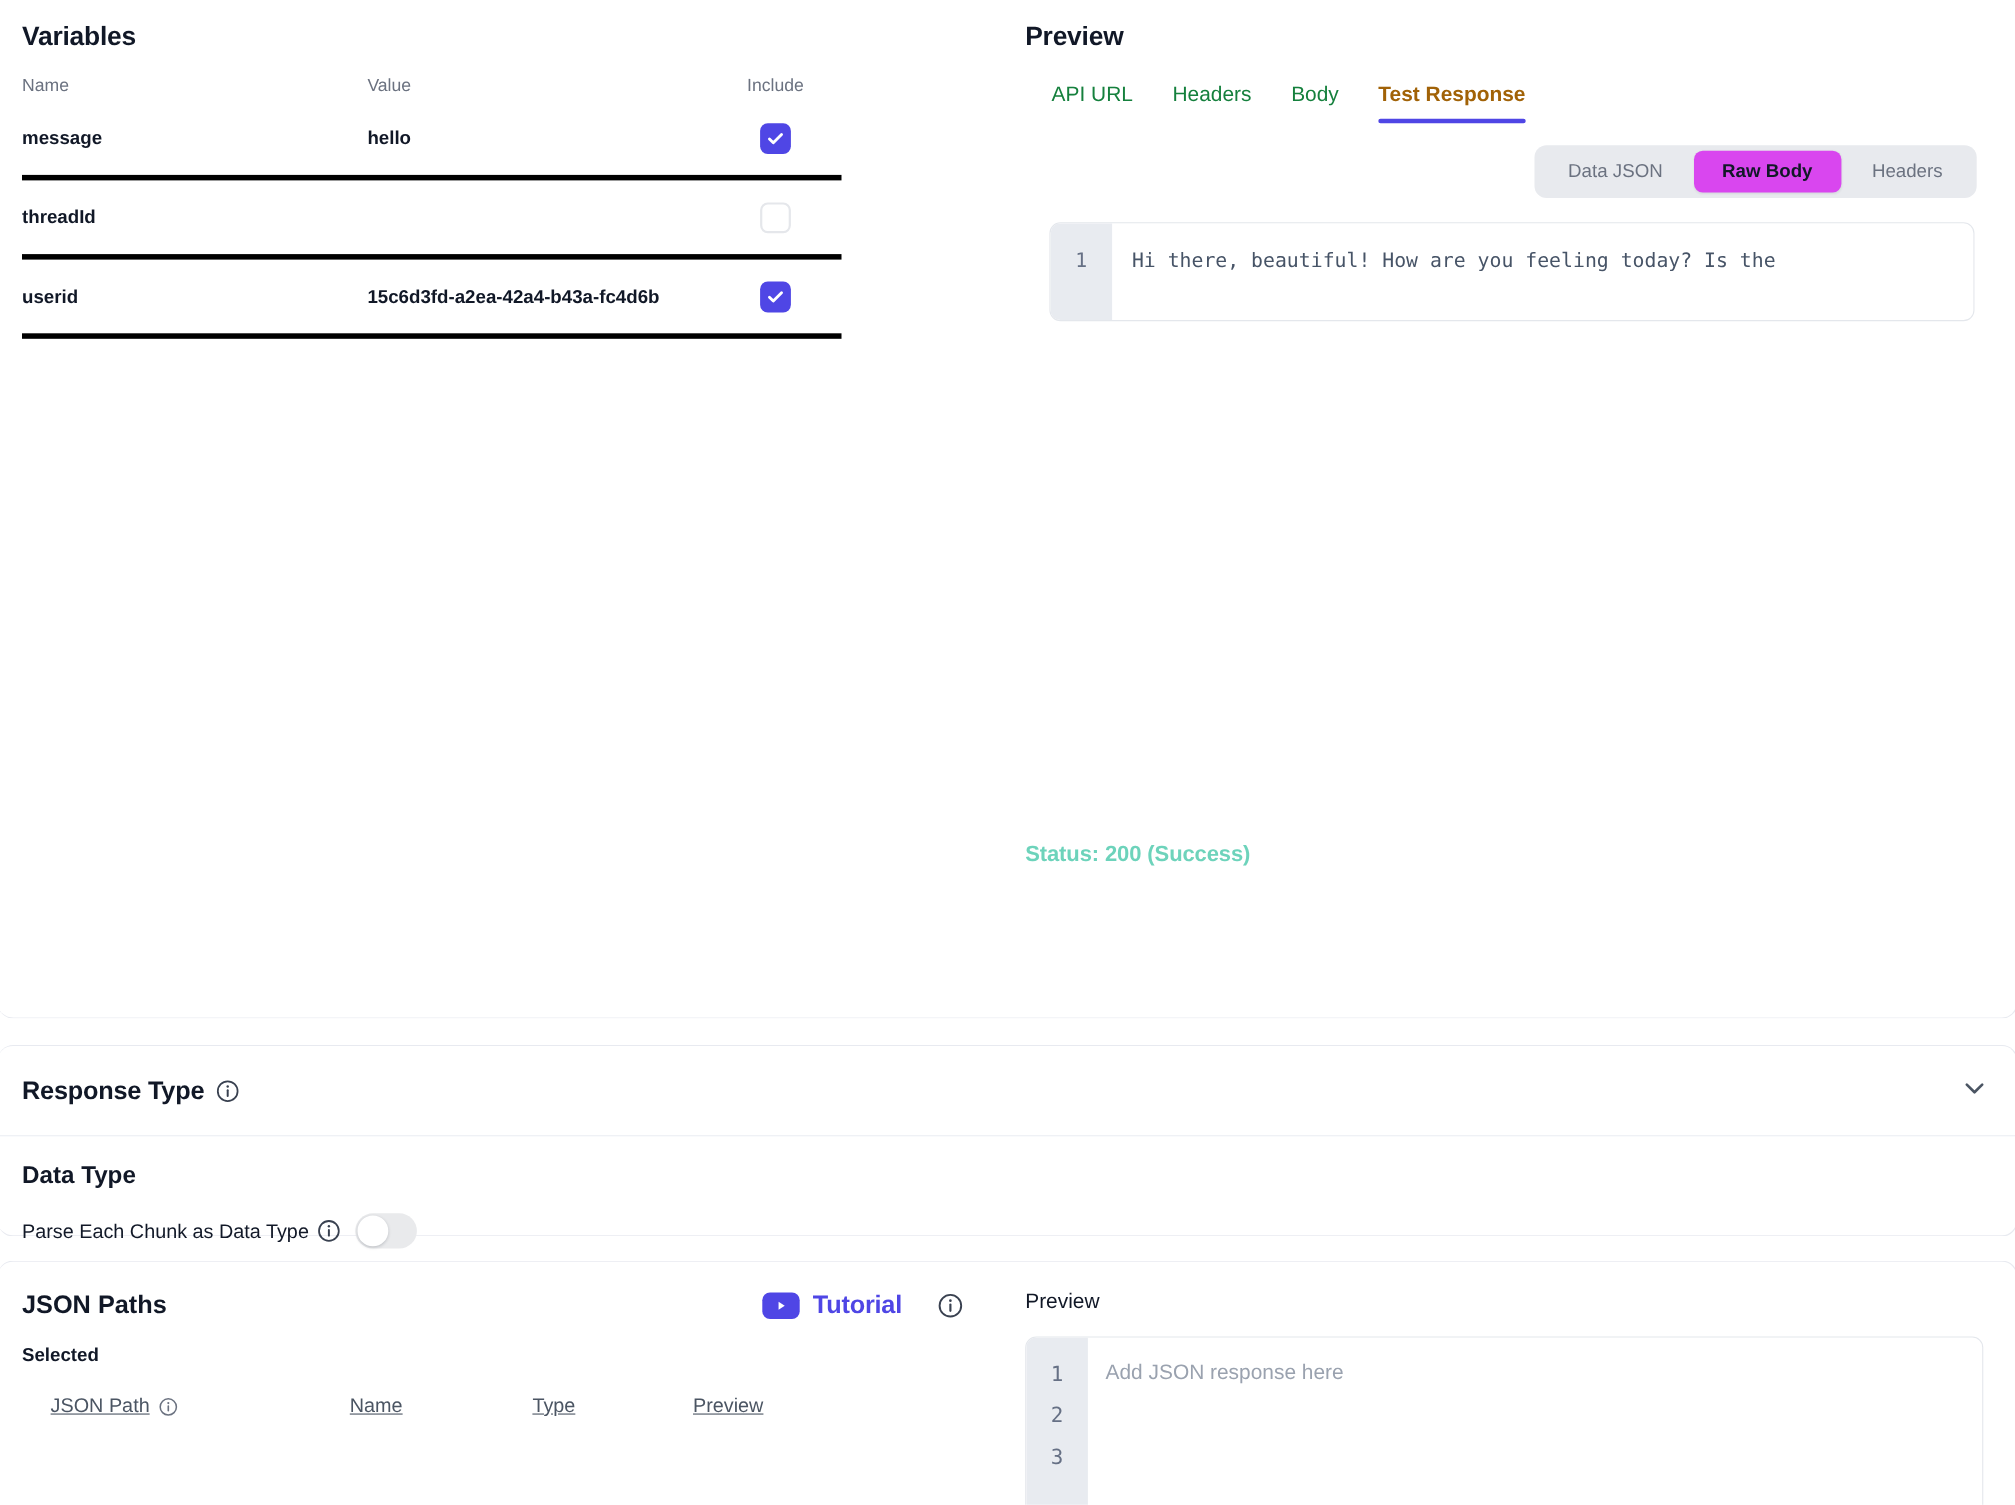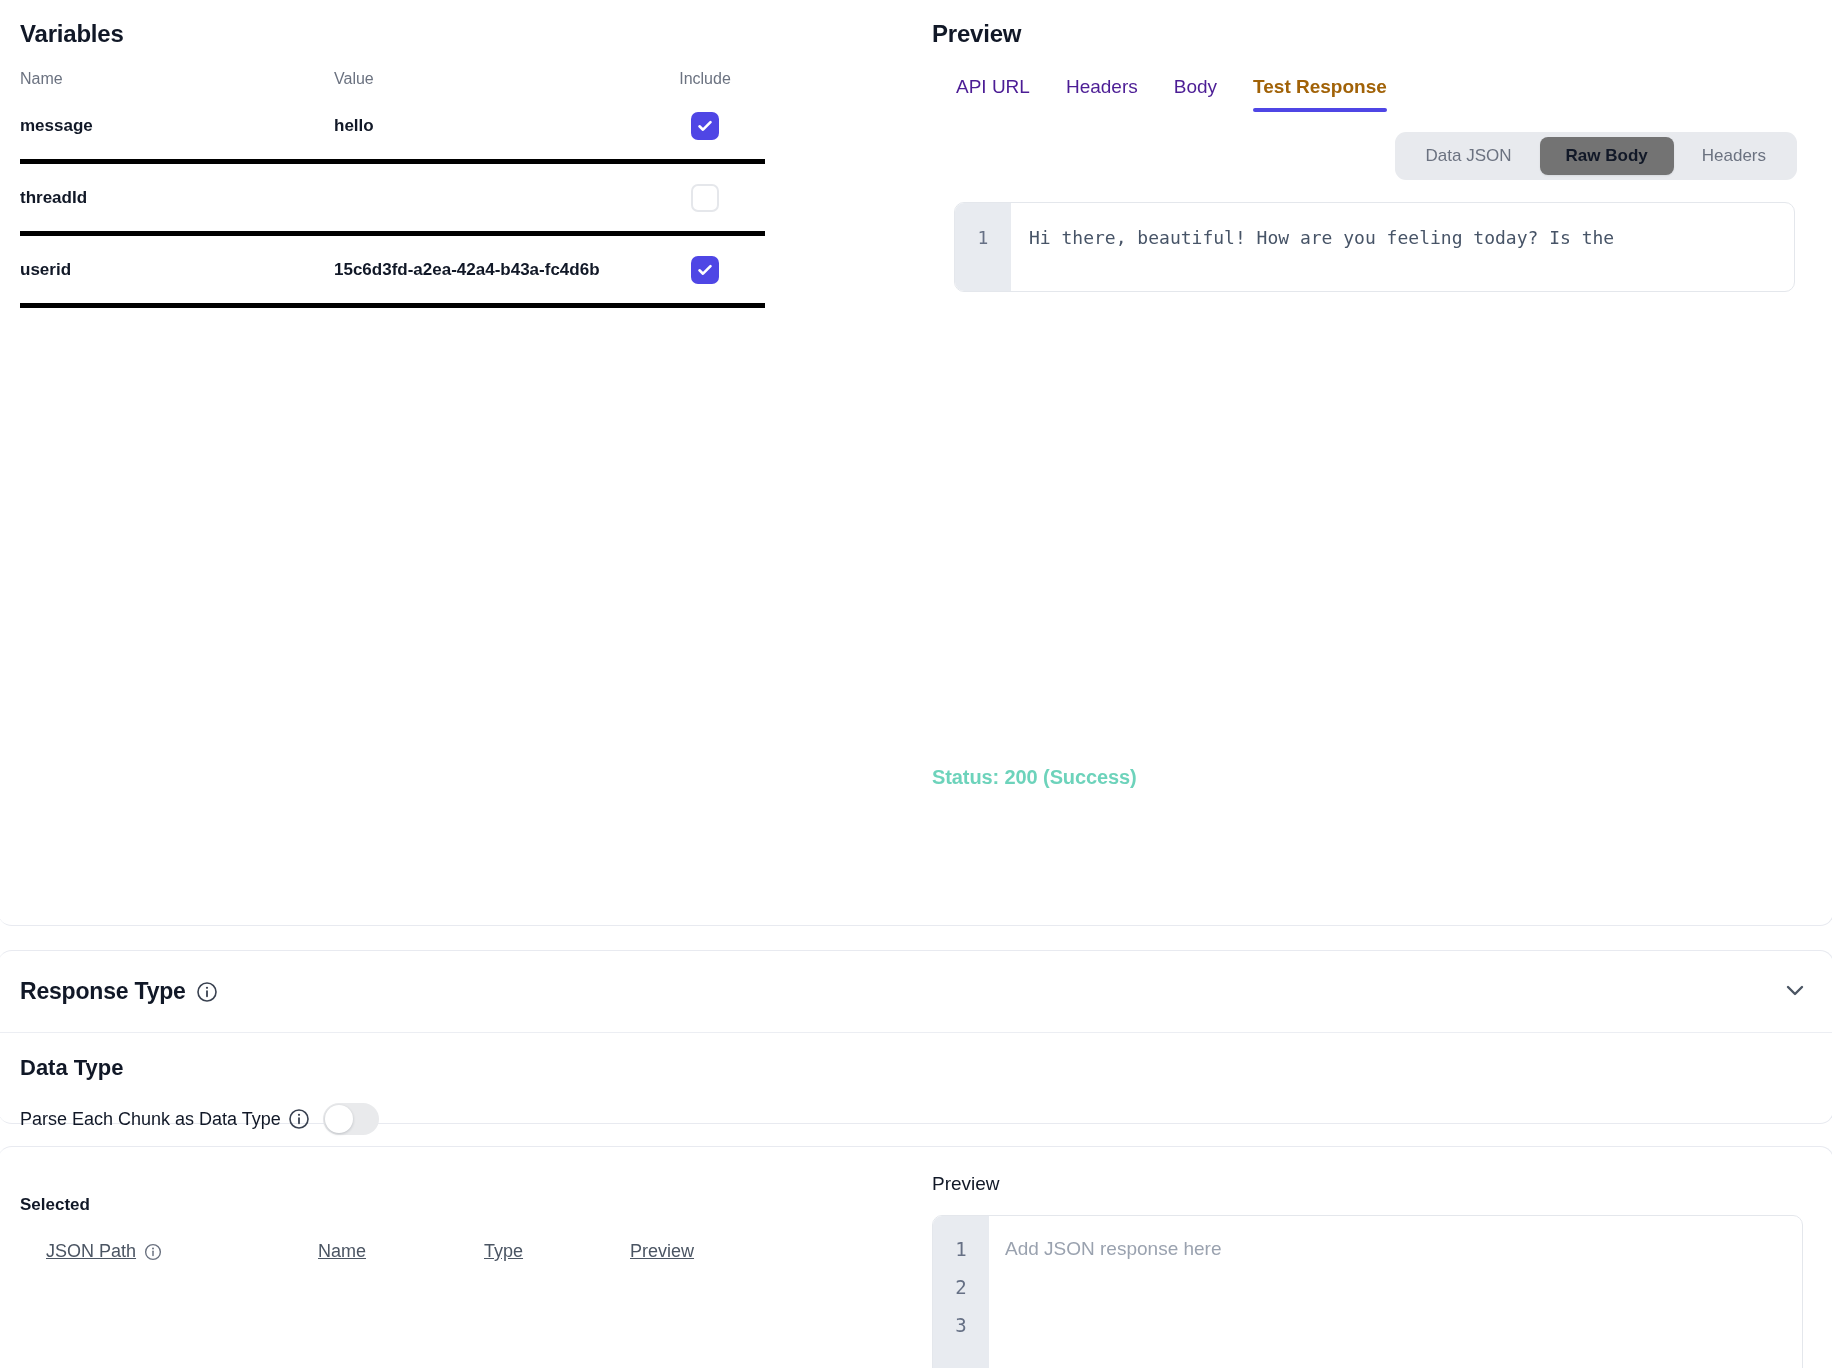--- a/index.html
+++ b/index.html
@@ -117,21 +117,21 @@
 
   .tabs {
     display: flex;
     align-items: flex-end;
     gap: 36px;
     margin-top: 28px;
     padding-left: 24px;
   }
   .tab {
     font-size: 19px;
-    color: #4c1d95;
+    color: #15803d;
     padding-bottom: 14px;
     cursor: pointer;
     position: relative;
     white-space: nowrap;
   }
   .tab.active {
     color: #a16207;
     font-weight: 700;
   }
   .tab.active::after {
@@ -159,21 +159,21 @@
   }
   .seg-item {
     font-size: 17px;
     color: #6b7280;
     padding: 9px 26px;
     border-radius: 8px;
     cursor: pointer;
     white-space: nowrap;
   }
   .seg-item.active {
-    background: #737373;
+    background: #d946ef;
     color: #111827;
     font-weight: 700;
     box-shadow: 0 1px 2px rgba(16,24,40,.08);
   }
 
   
   .code-box {
     margin-top: 22px;
     margin-left: 22px;
     margin-right: 8px;
@@ -470,20 +470,39 @@
         <div class="toggle">
           <div class="knob"></div>
         </div>
       </div>
     </div>
   </div>
 
   <div class="card card-json">
 
     <div class="jp-left">
+      <div class="jp-header">
+        <div class="jp-title">JSON Paths</div>
+        <div class="spacer"></div>
+        <div class="tutorial-btn">
+          <span class="yt">
+            <svg width="14" height="14" viewBox="0 0 14 14">
+                <path d="M4.8 3.4 L10.4 7 L4.8 10.6 Z" fill="#ffffff"></path>
+              </svg>
+          </span>
+          <span class="tutorial-label">Tutorial</span>
+        </div>
+        <span class="info-icon" style="margin-left:18px;margin-right:20px;">
+          <svg width="24" height="24" viewBox="0 0 22 22">
+              <circle cx="11" cy="11" r="9" fill="none" stroke="#394150" stroke-width="1.6"></circle>
+              <circle cx="11" cy="6.8" r="1.1" fill="#394150"></circle>
+              <rect x="10.1" y="9.2" width="1.8" height="7" rx=".9" fill="#394150"></rect>
+            </svg>
+        </span>
+      </div>
 
       <div class="selected-label">Selected</div>
 
       <div class="jp-cols">
         <div class="jpc-path">
           <span>JSON Path</span>
           <span class="info-icon">
             <svg width="18" height="18" viewBox="0 0 22 22">
                 <circle cx="11" cy="11" r="9" fill="none" stroke="#6b7280" stroke-width="1.7"></circle>
                 <circle cx="11" cy="6.8" r="1.2" fill="#6b7280"></circle>

